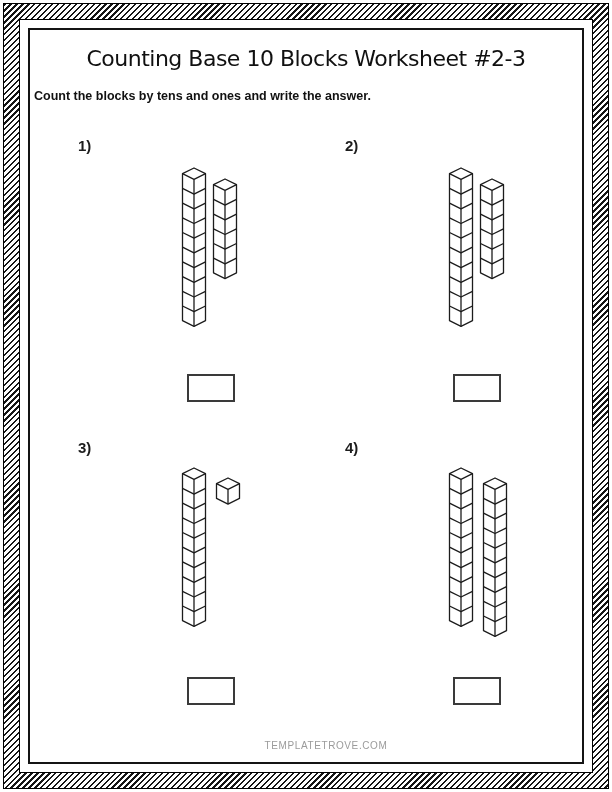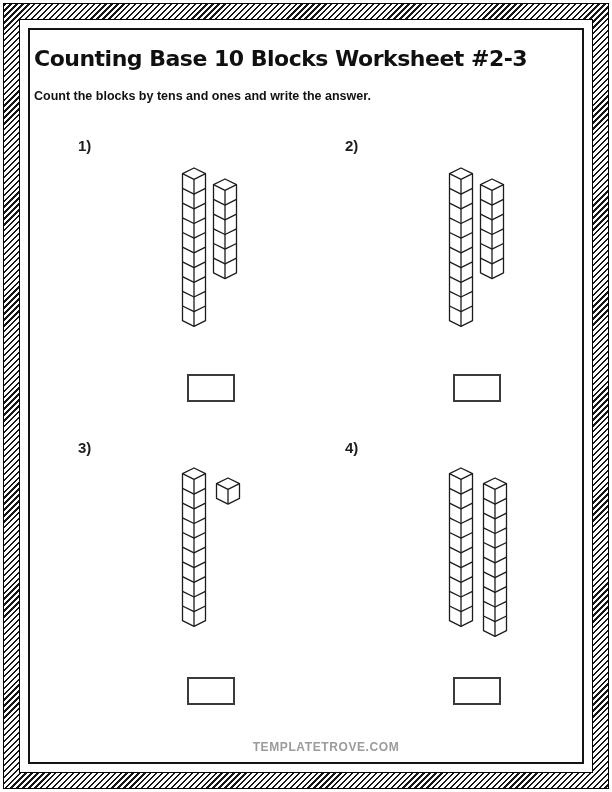--- a/index.html
+++ b/index.html
@@ -14,39 +14,39 @@
   }
   .border-hole{
     position:absolute;top:19px;left:19px;right:19px;bottom:19px;
     background:#ffffff;border:1.5px solid #000;box-sizing:border-box;
   }
   .inner-frame{
     position:absolute;top:28px;left:28px;right:28px;bottom:28px;
     border:2px solid #141414;box-sizing:border-box;
   }
   .title{
-    position:absolute;left:34px;right:34px;top:46px;text-align:left;
-    font-family:"DejaVu Sans",sans-serif;font-weight:700;font-size:22px;
+    position:absolute;left:34px;right:34px;top:46px;text-align:center;
+    font-family:"DejaVu Sans",sans-serif;font-weight:400;font-size:22px;
     letter-spacing:-0.5px;color:#101010;white-space:nowrap;
   }
   .instructions{
     position:absolute;left:34px;right:34px;top:89px;text-align:left;
     font-size:12.5px;font-weight:700;color:#111;
   }
   .problem-label{
     position:absolute;font-size:15px;font-weight:700;color:#1d1d1d;
   }
   .blocks-svg{position:absolute;}
   .answer-box{
     position:absolute;width:48px;height:28px;background:#fff;
     border:2px solid #3a3a3a;box-sizing:border-box;
   }
   .footer{
     position:absolute;left:0;right:0;top:740px;text-align:center;
-    font-size:12px;font-weight:700;letter-spacing:0.6px;color:#9b9b9b;padding-left:40px;
+    font-size:10px;font-weight:400;letter-spacing:0.6px;color:#9b9b9b;padding-left:40px;
   }
 </style>
 </head>
 <body>
 
 <div class="page">
 
   <div class="border-pattern"></div>
   <div class="border-hole"></div>
   <div class="inner-frame"></div>

